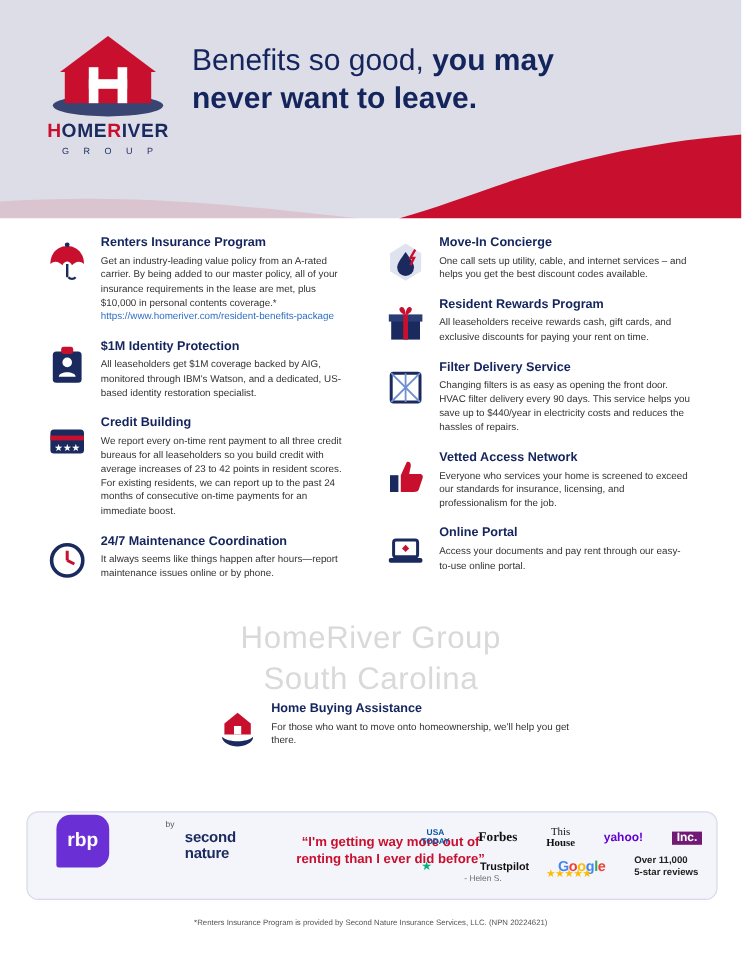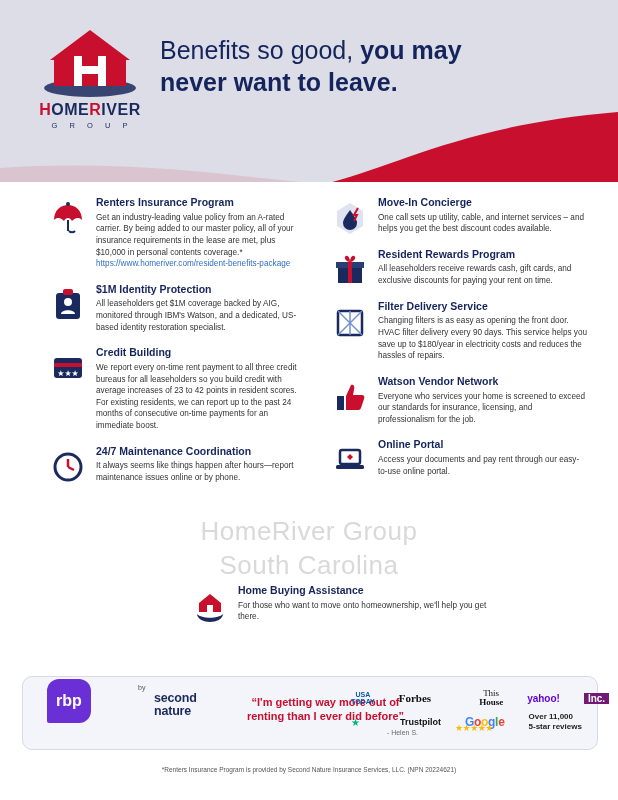--- a/index.html
+++ b/index.html
@@ -90,21 +90,21 @@
     font-family: Liberation Sans, sans-serif;
     letter-spacing: 0.5px;
     z-index: 5;
     pointer-events: none;
   }
 
   
   .content {
     position: absolute;
     top: 196px;
-    left: 12px;
+    left: 0;
     width: 576px;
     height: 470px;
     z-index: 6;
   }
   .col {
     position: absolute;
     top: 0;
     width: 258px;
   }
   .col-left  { left: 36px; }
@@ -233,21 +233,21 @@
   }
   .press-row span { white-space: nowrap; }
   .usa-today {
     color: #0b57a4;
     font-weight: bold;
     font-size: 7px;
     line-height: 1.0;
     text-align: center;
   }
   .forbes { font-family: "Liberation Serif", serif; font-weight: bold; font-size: 11px; color: #111; }
-  .thishouse { font-family: "Liberation Serif", serif; font-size: 9px; color: #111; text-align: center; line-height: 1.0; margin-left: 24px; }
+  .thishouse { font-family: "Liberation Serif", serif; font-size: 9px; color: #111; text-align: center; line-height: 1.0; }
   .yahoo { color: #5f01d1; font-weight: bold; font-size: 10px; }
   .inc { background: #701a75; color: #fff; font-weight: bold; font-size: 10px; padding: 0 4px; }
   .trustpilot { font-size: 9px; color: #111; font-weight: bold; margin-left: 16px; }
   .star { color: #00b67a; font-size: 10px; }
   .google { font-size: 12px; font-weight: bold; letter-spacing: -0.3px; }
   .g1{color:#4285f4}.g2{color:#ea4335}.g3{color:#fbbc05}.g4{color:#4285f4}.g5{color:#34a853}.g6{color:#ea4335}
   .gstars { color: #fbbc05; font-size: 9px; letter-spacing: -0.5px; }
   .reviews { font-size: 8px; font-weight: bold; color: #222; line-height: 1.25; }
 
   .disclaimer {
@@ -389,31 +389,31 @@
       <div class="item">
         <span class="item-icon">
           <svg viewBox="0 0 40 40" width="40" height="40">
             <rect x="8" y="9" width="24" height="24" rx="2" fill="#ffffff" stroke="#1b2a5e" stroke-width="2.5"></rect>
             <line x1="8" y1="9" x2="32" y2="33" stroke="#6f8fd0" stroke-width="1.5"></line>
             <line x1="32" y1="9" x2="8" y2="33" stroke="#6f8fd0" stroke-width="1.5"></line>
             <line x1="20" y1="9" x2="20" y2="33" stroke="#6f8fd0" stroke-width="1.5"></line>
           </svg>
         </span>
         <p class="item-title">Filter Delivery Service</p>
-        <p class="item-body">Changing filters is as easy as opening the front door. HVAC filter delivery every 90 days. This service helps you save up to $180/year in electricity costs and reduces the hassles of repairs.</p>
+        <p class="item-body">Changing filters is as easy as opening the front door. HVAC filter delivery every 90 days. This service helps you save up to $440/year in electricity costs and reduces the hassles of repairs.</p>
       </div>
 
       <div class="item">
         <span class="item-icon">
           <svg viewBox="0 0 40 40" width="40" height="40">
             <rect x="7" y="19" width="7" height="14" fill="#1b2a5e"></rect>
             <path d="M16 19 L21 8 C24 7 25 10 24 13 L23 18 L32 18 C34 18 35 20 34 22 L31 31 C30 33 29 33 27 33 L16 33 Z" fill="#c8102e"></path>
           </svg>
         </span>
-        <p class="item-title">Watson Vendor Network</p>
+        <p class="item-title">Vetted Access Network</p>
         <p class="item-body">Everyone who services your home is screened to exceed our standards for insurance, licensing, and professionalism for the job.</p>
       </div>
 
       <div class="item">
         <span class="item-icon">
           <svg viewBox="0 0 40 40" width="40" height="40">
             <rect x="10" y="10" width="20" height="14" rx="2" fill="#ffffff" stroke="#1b2a5e" stroke-width="2.5"></rect>
             <rect x="6" y="25" width="28" height="4" rx="1.5" fill="#1b2a5e"></rect>
             <path d="M20 14 l3 3 -3 3 -3 -3 Z" fill="#c8102e"></path>
           </svg>

